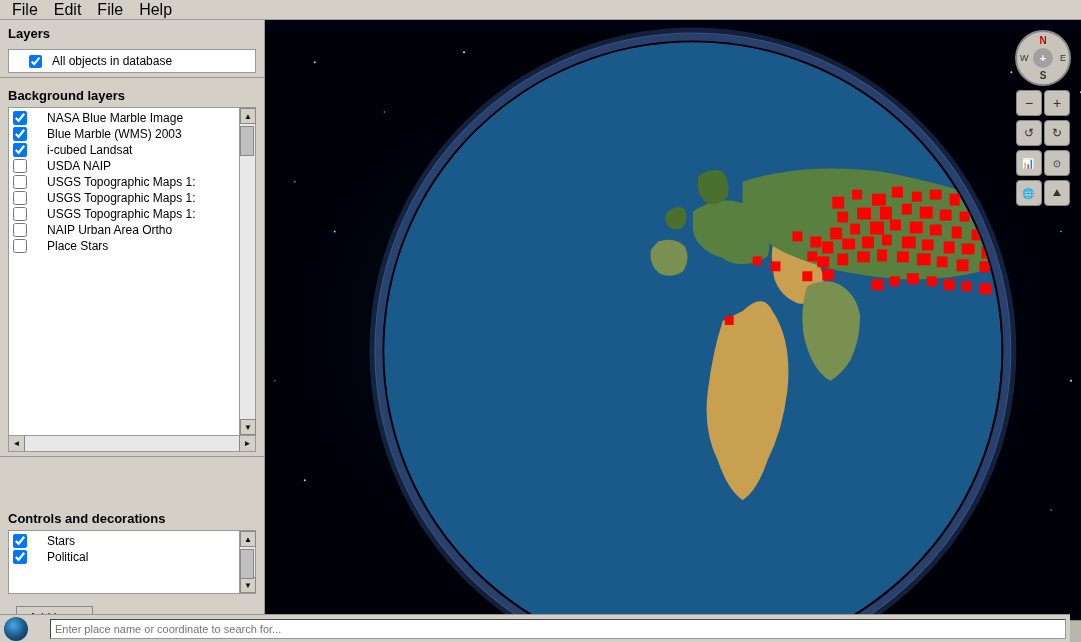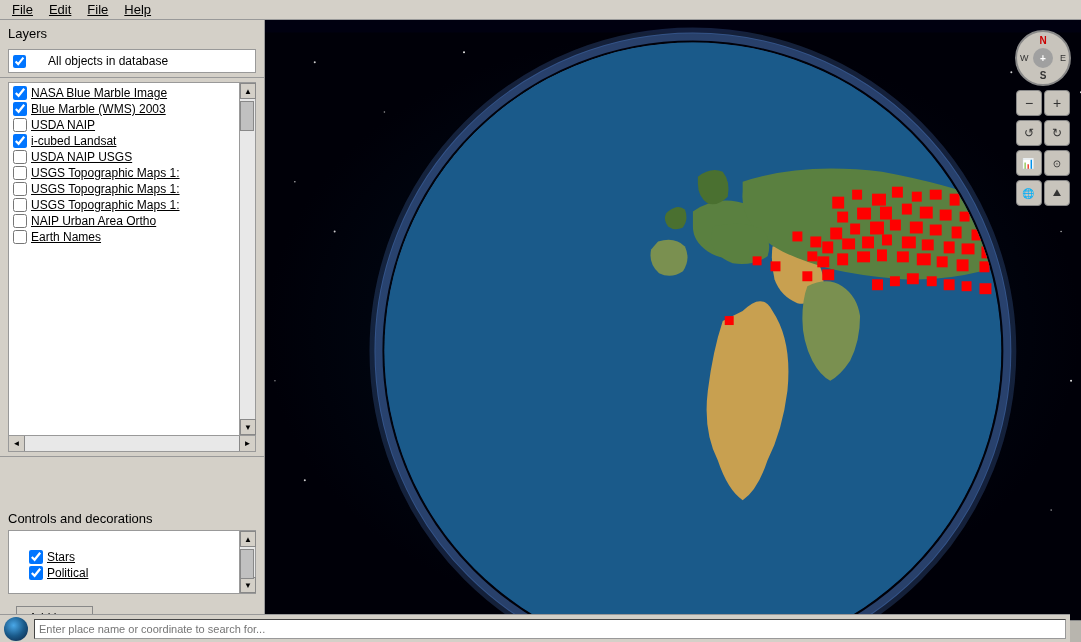--- a/index.html
+++ b/index.html
@@ -10,22 +10,21 @@
       background: #d4d0c8;
       height: 20px;
       display: flex;
       align-items: center;
       border-bottom: 1px solid #999;
       padding: 0 4px;
     }
     .menu-item {
       padding: 2px 8px;
       cursor: pointer;
-      font-size: 13px;
-      text-decoration: underline;
+      font-size: 16px;
     }
 
     
     #main {
       display: flex;
       height: 622px;
     }
 
     
     #left-panel {
@@ -33,34 +32,34 @@
       min-width: 265px;
       background: #d4d0c8;
       display: flex;
       flex-direction: column;
       border-right: 1px solid #999;
       overflow: hidden;
     }
 
     
     .section-header {
-      font-weight: normal;
+      font-weight: bold;
       font-size: 13px;
       padding: 6px 8px 4px 8px;
       color: #000;
     }
 
     .layer-box {
       margin: 4px 8px;
       background: white;
       border: 1px solid #999;
-      padding: 4px 4px;
-      display: flex;
-      align-items: center;
-      gap: 22px;
+      padding: 4px 20px;
+      display: flex;
+      align-items: center;
+      gap: 10px;
     }
 
     .divider {
       height: 1px;
       background: #999;
       margin: 4px 0;
     }
 
     .bg-layers-list-wrapper {
       display: flex;
@@ -74,24 +73,23 @@
     .bg-layers-list {
       flex: 1;
       overflow-y: auto;
       overflow-x: auto;
       padding: 2px;
     }
 
     .bg-layer-item {
       display: flex;
       align-items: center;
-      gap: 4px;
+      gap: 20px;
       padding: 1px 2px;
       white-space: nowrap;
-      text-decoration: underline;
     }
 
     .bg-layer-item input[type="checkbox"] {
       margin: 0;
       width: 14px;
       height: 14px;
     }
 
     
     .list-scrollbar {
@@ -175,21 +173,21 @@
     .controls-list-wrapper {
       display: flex;
       margin: 0 8px;
       border: 1px solid #999;
       background: white;
       height: 64px;
     }
 
     .controls-list {
       flex: 1;
-      padding: 18px;
+      padding: 2px;
       overflow: hidden;
     }
 
     
     .add-layer-btn {
       margin: 6px 8px;
       padding: 4px 12px;
       background: #d4d0c8;
       border: 1px solid #888;
       cursor: pointer;
@@ -352,63 +350,60 @@
     <div class="layers-top">
       <div class="section-header">Layers</div>
       <div class="layer-box">
         <input type="checkbox" checked="" style="">
         <span>All objects in database</span>
       </div>
       <div class="divider"></div>
     </div>
 
     <div class="bg-layers-section">
+      <div class="section-header">Background layers</div>
 
       <div class="bg-layers-list-wrapper">
         <div class="bg-layers-list">
 
         <div class="bg-layer-item">
               <input type="checkbox" checked="" style="">
               <span>NASA Blue Marble Image</span>
             </div>
             <div class="bg-layer-item">
               <input type="checkbox" checked="" style="">
               <span>Blue Marble (WMS) 2003</span>
             </div>
             <div class="bg-layer-item">
+              <input type="checkbox" checked="" style="">
+              <span>i-cubed Landsat</span>
+            </div>
+            <div class="bg-layer-item">
               <input type="checkbox" style="">
               <span>USDA NAIP</span>
             </div>
             <div class="bg-layer-item">
-              <input type="checkbox" checked="" style="">
-              <span>i-cubed Landsat</span>
-            </div>
-            <div class="bg-layer-item">
-              <input type="checkbox" style="">
-              <span>USDA NAIP USGS</span>
-            </div>
-            <div class="bg-layer-item">
               <input type="checkbox" style="">
               <span>USGS Topographic Maps 1:</span>
             </div>
             <div class="bg-layer-item">
               <input type="checkbox" style="">
               <span>USGS Topographic Maps 1:</span>
             </div>
             <div class="bg-layer-item">
               <input type="checkbox" style="">
               <span>USGS Topographic Maps 1:</span>
             </div>
             <div class="bg-layer-item">
               <input type="checkbox" style="">
               <span>NAIP Urban Area Ortho</span>
             </div>
             <div class="bg-layer-item">
               <input type="checkbox" style="">
-              <span>Earth Names</span>
+              <span>Place Stars</span>
             </div>
           </div>
         <div class="list-scrollbar">
           <div class="scroll-arrow">▲</div>
           <div class="scroll-track">
             <div class="scroll-thumb"></div>
           </div>
           <div class="scroll-arrow">▼</div>
         </div>
       </div>
@@ -666,16 +661,16 @@
       </span>
       <span>
         <span>Elev</span>&nbsp;
         <span>1,965 meters</span>
       </span>
     </div>
 
   </div>
 </div>
 
-<div id="bottom-bar" style="position:fixed;bottom:0;left:0;right:11px;height:28px;background:#d4d0c8;border-top:1px solid #999;display:flex;align-items:center;padding:0 4px;gap:6px;z-index:100;">
+<div id="bottom-bar" style="position:fixed;bottom:0;left:0;right:11px;height:28px;background:#d4d0c8;border-top:1px solid #999;display:flex;align-items:center;padding:0 4px;gap:22px;z-index:100;">
   <div class="globe-icon"></div>
   <input type="text" class="search-input" style="flex: 1 1 0%; height: 20px; border: 1px inset rgb(153, 153, 153); background: white; padding: 2px 4px; font-size: 11px; color: rgb(102, 102, 102);" placeholder="Enter place name or coordinate to search for...">
 </div>
 
 </body></html>

